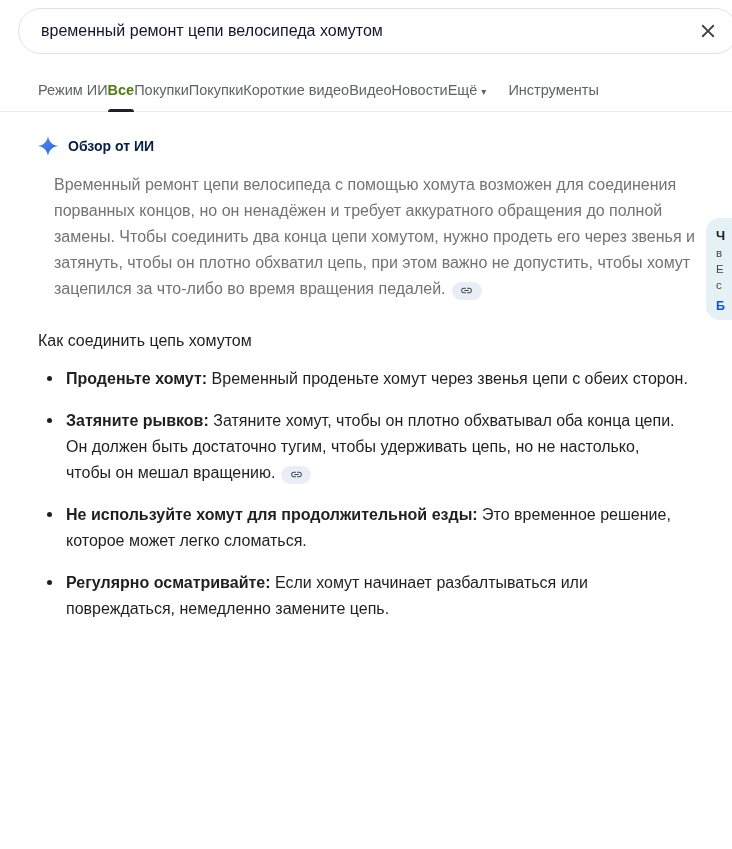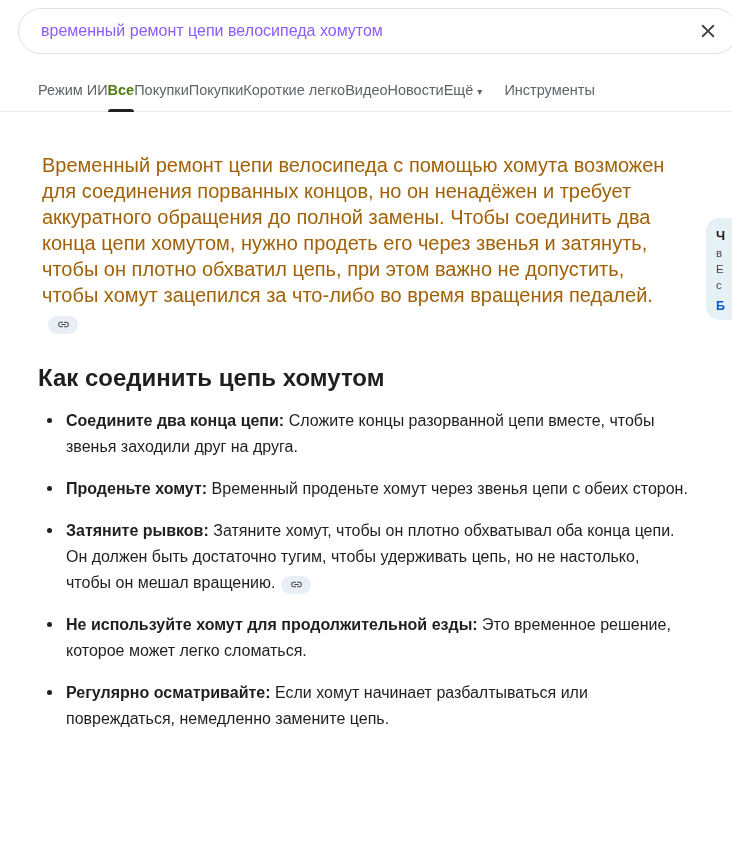--- a/index.html
+++ b/index.html
@@ -20,21 +20,21 @@
     height: 46px;
     margin: 0 -6px 0 18px;
     border: 1px solid #dfe1e5;
     border-radius: 24px;
     padding: 0 16px 0 22px;
     background: #fff;
   }
   .search-input {
     flex: 1;
     border: none; outline: none; background: transparent;
-    font-size: 16px; font-family: inherit; color: #8b5cf6;
+    font-size: 16px; font-family: inherit; color: #0f172a;
     padding: 0;
   }
   .clear-btn { border: none; background: none; padding: 2px; cursor: pointer; display: flex; align-items: center; }
   .close-icon { width: 22px; height: 22px; fill: #3c4043; }
 
   
   .tabs {
     display: flex; align-items: flex-end; 
     padding: 28px 0 0 38px;
     font-size: 14.5px; color: #5f6368;
@@ -49,30 +49,30 @@
     height: 3px; background: #202124; border-radius: 3px 3px 0 0;
   }
   .caret { font-size: 10px; margin-left: 4px; color: #5f6368; }
 
   
   .content { padding: 24px 38px 0; }
   .ai-header { display: flex; align-items: center; gap: 10px; }
   .sparkle { width: 20px; height: 20px; }
   .ai-label { font-size: 14px; font-weight: 700; color: #041e49; }
 
-  .intro { width: 642px; margin: 16px 4px 0; font-size: 20px; line-height: 26px; color: #a16207; }
+  .intro { width: 642px; margin: 16px 16px 0; font-size: 16px; line-height: 26px; color: #737373; }
 
   .link-pill {
     display: inline-flex; align-items: center; justify-content: center;
     width: 30px; height: 18px; border-radius: 9px;
     background: #e9eef6; margin-left: 6px; vertical-align: -3px; cursor: pointer;
   }
   .link-icon { width: 13px; height: 13px; fill: #444746; }
 
-  .section-heading { font-size: 24px; font-weight: 700; margin: 30px 0 6px; color: #1f1f1f; }
+  .section-heading { font-size: 16px; font-weight: 400; margin: 30px 0 6px; color: #1f1f1f; }
 
   .bullets { list-style: none; margin: 0; padding: 0; width: 650px; }
   .bullets li { position: relative; padding-left: 28px; margin-top: 16px; font-size: 16px; line-height: 26px; }
   .bullets li::before {
     content: ""; position: absolute; left: 9px; top: 10px;
     width: 5px; height: 5px; border-radius: 50%; background: #1f1f1f;
   }
   .bullets b { font-weight: 700; }
 
   
@@ -100,40 +100,51 @@
         <svg class="close-icon" viewBox="0 0 24 24">
           <path d="M19 6.41 17.59 5 12 10.59 6.41 5 5 6.41 10.59 12 5 17.59 6.41 19 12 13.41 17.59 19 19 17.59 13.41 12z"></path>
         </svg>
       </button>
     </div>
     <nav class="tabs" id="tabs">
         <span class="tab"><span>Режим ИИ</span></span>
         <span class="tab active"><span>Все</span></span>
         <span class="tab"><span>Покупки</span></span>
         <span class="tab"><span>Покупки</span></span>
-        <span class="tab"><span>Короткие легко</span></span>
+        <span class="tab"><span>Короткие видео</span></span>
         <span class="tab"><span>Видео</span></span>
         <span class="tab"><span>Новости</span></span>
         <span class="tab"><span>Ещё</span><span class="caret">▾</span></span>
         <span class="tab spacer"><span>Инструменты</span></span>
       </nav>
   </header>
 
   <main class="content">
+    <div class="ai-header">
+      <svg class="sparkle" viewBox="0 0 24 24">
+        <defs>
+          <linearGradient id="sparkGrad" x1="0%" y1="0%" x2="100%" y2="100%">
+            <stop offset="0%" stop-color="#5a8ff5"></stop>
+            <stop offset="100%" stop-color="#1f62e0"></stop>
+          </linearGradient>
+        </defs>
+        <path fill="url(#sparkGrad)" d="M12 0C12.9 6.6 17.4 11.1 24 12 17.4 12.9 12.9 17.4 12 24 11.1 17.4 6.6 12.9 0 12 6.6 11.1 11.1 6.6 12 0Z"></path>
+      </svg>
+      <span class="ai-label">Обзор от ИИ</span>
+    </div>
 
     <p class="intro"><span>Временный ремонт цепи велосипеда с помощью хомута возможен для соединения порванных концов, но он ненадёжен и требует аккуратного обращения до полной замены. Чтобы соединить два конца цепи хомутом, нужно продеть его через звенья и затянуть, чтобы он плотно обхватил цепь, при этом важно не допустить, чтобы хомут зацепился за что-либо во время вращения педалей.</span><span class="link-pill" id="intro-pill">
           <svg class="link-icon" viewBox="0 0 24 24">
             <path d="M3.9 12c0-1.71 1.39-3.1 3.1-3.1h4V7H7c-2.76 0-5 2.24-5 5s2.24 5 5 5h4v-1.9H7c-1.71 0-3.1-1.39-3.1-3.1zM8 13h8v-2H8v2zm9-6h-4v1.9h4c1.71 0 3.1 1.39 3.1 3.1s-1.39 3.1-3.1 3.1h-4V17h4c2.76 0 5-2.24 5-5s-2.24-5-5-5z"></path>
           </svg>
         </span></p>
 
     <div id="sections">
         <h2 class="section-heading">Как соединить цепь хомутом</h2>
         <ul class="bullets">
-          <li><b>Соедините два конца цепи:</b><span> Сложите концы разорванной цепи вместе, чтобы звенья заходили друг на друга.</span></li>
           <li><b>Проденьте хомут:</b><span> Временный проденьте хомут через звенья цепи с обеих сторон.</span></li>
           <li><b>Затяните рывков:</b><span> Затяните хомут, чтобы он плотно обхватывал оба конца цепи. Он должен быть достаточно тугим, чтобы удерживать цепь, но не настолько, чтобы он мешал вращению.</span><span class="link-pill">
               <svg class="link-icon" viewBox="0 0 24 24">
                 <path d="M3.9 12c0-1.71 1.39-3.1 3.1-3.1h4V7H7c-2.76 0-5 2.24-5 5s2.24 5 5 5h4v-1.9H7c-1.71 0-3.1-1.39-3.1-3.1zM8 13h8v-2H8v2zm9-6h-4v1.9h4c1.71 0 3.1 1.39 3.1 3.1s-1.39 3.1-3.1 3.1h-4V17h4c2.76 0 5-2.24 5-5s-2.24-5-5-5z"></path>
               </svg>
             </span></li>
         </ul>
         <ul class="bullets">
           <li><b>Не используйте хомут для продолжительной езды:</b><span> Это временное решение, которое может легко сломаться.</span></li>
           <li><b>Регулярно осматривайте:</b><span> Если хомут начинает разбалтываться или повреждаться, немедленно замените цепь.</span></li>

